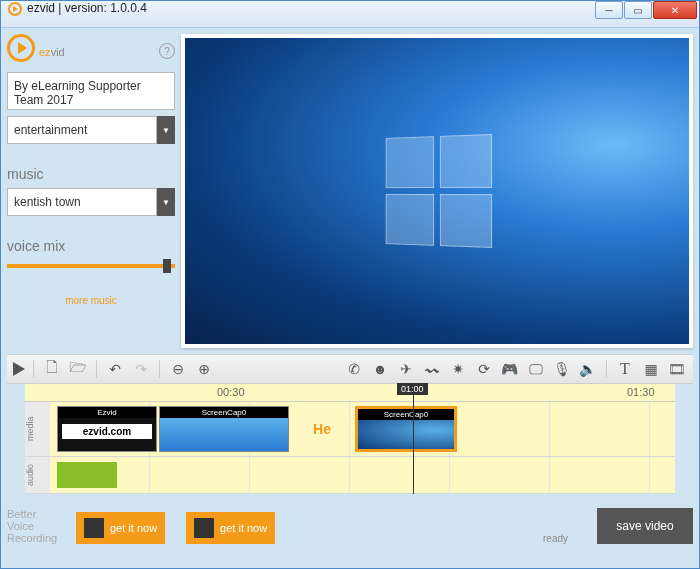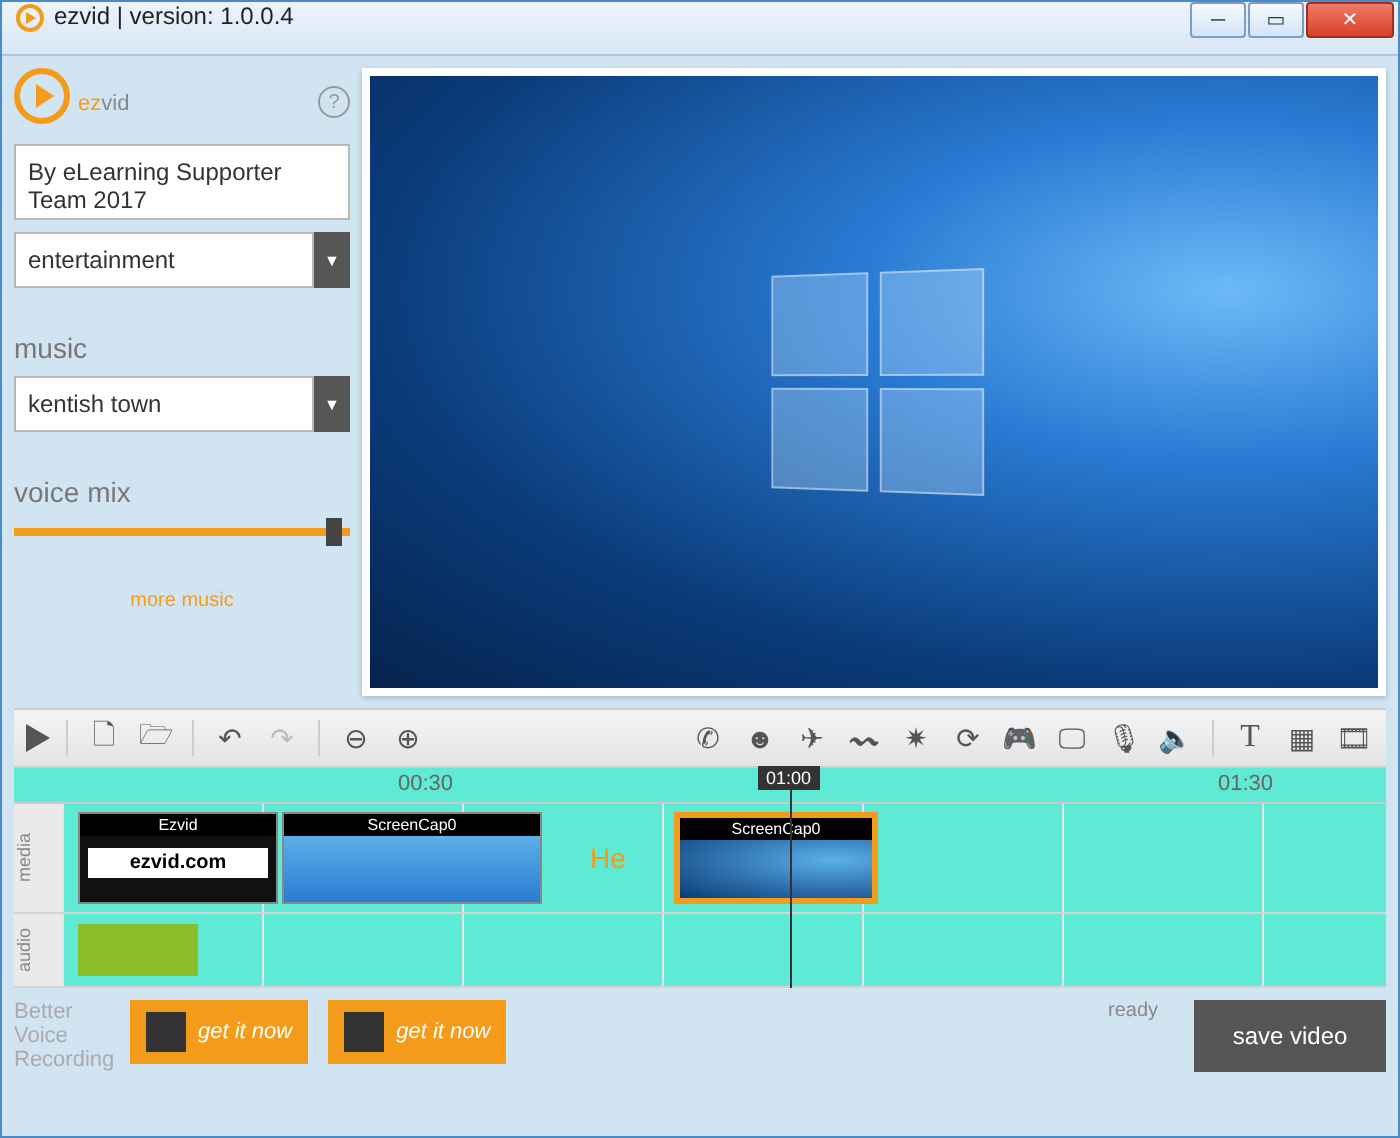--- a/index.html
+++ b/index.html
@@ -29,44 +29,44 @@
 .moremusic{color:#f59b1a;font-size:10px;text-align:center;margin-top:17px}
 .removewm{background:#a8a8a8;color:#fff;border:none;padding:7px 14px;font-size:11px;margin-top:4px;width:124px}
 .preview{flex:1;border:4px solid #fff;box-shadow:0 1px 3px rgba(0,0,0,.2);background:radial-gradient(ellipse at 85% 35%,#6db9f7 0%,#2a7bd4 30%,#0a3b7a 70%,#06234d 100%);position:relative;overflow:hidden}
 .winlogo{position:absolute;top:50%;left:50%;transform:translate(-50%,-50%) perspective(400px) rotateY(-15deg);display:grid;grid-template-columns:52px 52px;grid-template-rows:52px 52px;gap:6px}
 .winlogo div{background:rgba(200,230,255,.32);border:1px solid rgba(255,255,255,.42)}
 .toolbar{height:30px;background:linear-gradient(#f4f4f4,#e4e4e4);border-top:1px solid #ccc;border-bottom:1px solid #ccc;margin:6px 6px 0 6px;display:flex;align-items:center;padding:0 6px;gap:6px}
 .tbtn{width:20px;height:20px;display:flex;align-items:center;justify-content:center;color:#555;font-size:14px}
 .tbtn.play{border-left:12px solid #555;border-top:7px solid transparent;border-bottom:7px solid transparent;width:0;height:0}
 .sep{width:1px;height:18px;background:#ccc;margin:0 2px}
 .spacer{flex:1}
-.timelinewrap{margin:0 6px;background:#5eead4}
+.timelinewrap{margin:0 24px;background:#fef9c3}
 .ruler{height:18px;position:relative;border-bottom:1px solid #ccc;font-size:10px;color:#666}
 .tick{position:absolute;top:2px}
 .playhead{position:absolute;top:0;bottom:0;width:1px;background:#333;left:388px;z-index:10}
 .playhead::before{content:attr(data-t);position:absolute;top:-1px;left:-16px;background:#333;color:#fff;padding:1px 4px;font-size:9px}
 .trackrow{display:flex;border-bottom:1px solid #d4d4d4}
 .tracklbl{width:24px;writing-mode:vertical-rl;transform:rotate(180deg);text-align:center;font-size:9px;color:#888;padding:4px 0;background:#eaeaea}
 .trackbody{flex:1;position:relative;height:54px;background:repeating-linear-gradient(90deg,#e6e6e6 0,#e6e6e6 1px,transparent 1px,transparent 100px)}
 .trackbody.audio{height:36px}
 .clip{position:absolute;top:4px;bottom:4px;border:1px solid #888;overflow:hidden;display:flex;flex-direction:column}
 .clip.sel{border:3px solid #f59b1a}
 .clip .cliplbl{background:#000;color:#fff;font-size:8px;text-align:center;padding:1px;white-space:nowrap}
 .clipimg{flex:1;background:#2a7bd4}
 .clip1{left:8px;width:100px}
 .clip1 .clipimg{background:#111}
 .clip2{left:110px;width:130px}
 .clip2 .clipimg{background:linear-gradient(#5bb0e8,#2a7bd4)}
-.cliptext{left:242px;width:62px;display:flex;align-items:center;justify-content:center;color:#f59b1a;font-size:14px;font-weight:normal;border:none}
+.cliptext{left:242px;width:62px;display:flex;align-items:center;justify-content:center;color:#f59b1a;font-size:14px;font-weight:bold;border:none}
 .clip3{left:306px;width:102px}
 .clip3 .clipimg{background:radial-gradient(ellipse at 80% 35%,#5bb0e8,#0a3b7a)}
 .audioclip{position:absolute;left:8px;top:5px;width:60px;height:26px;background:#8bbf2a}
-.footer{display:flex;align-items:flex-start;height:44px;padding:0 6px;gap:10px;margin-top:6px}
+.footer{display:flex;align-items:flex-end;height:44px;padding:0 6px;gap:21px;margin-top:6px}
 .bvtext{font-size:9px;color:#aaa;line-height:1.1;width:48px}
-.getit{height:32px;background:#f59b1a;color:#fff;display:flex;align-items:center;padding:0 8px;gap:6px;font-size:13px;font-style:italic}
+.getit{height:32px;background:#f59b1a;color:#fff;display:flex;align-items:center;padding:0 8px;gap:6px;font-size:13px;}
 .getit .gi-icon{width:20px;height:20px;background:#333}
 .ready{color:#888;font-size:10px;margin-left:auto;margin-right:8px}
 .savevid{background:#555;color:#fff;border:none;width:96px;height:36px;font-size:12px}
 .ezcom{background:#fff;color:#000;font-size:10px;font-weight:bold;padding:2px;text-align:center;margin:6px 4px}
 </style>
 </head>
 <body>
 
 <div class="titlebar">
   <div class="app-icon">

